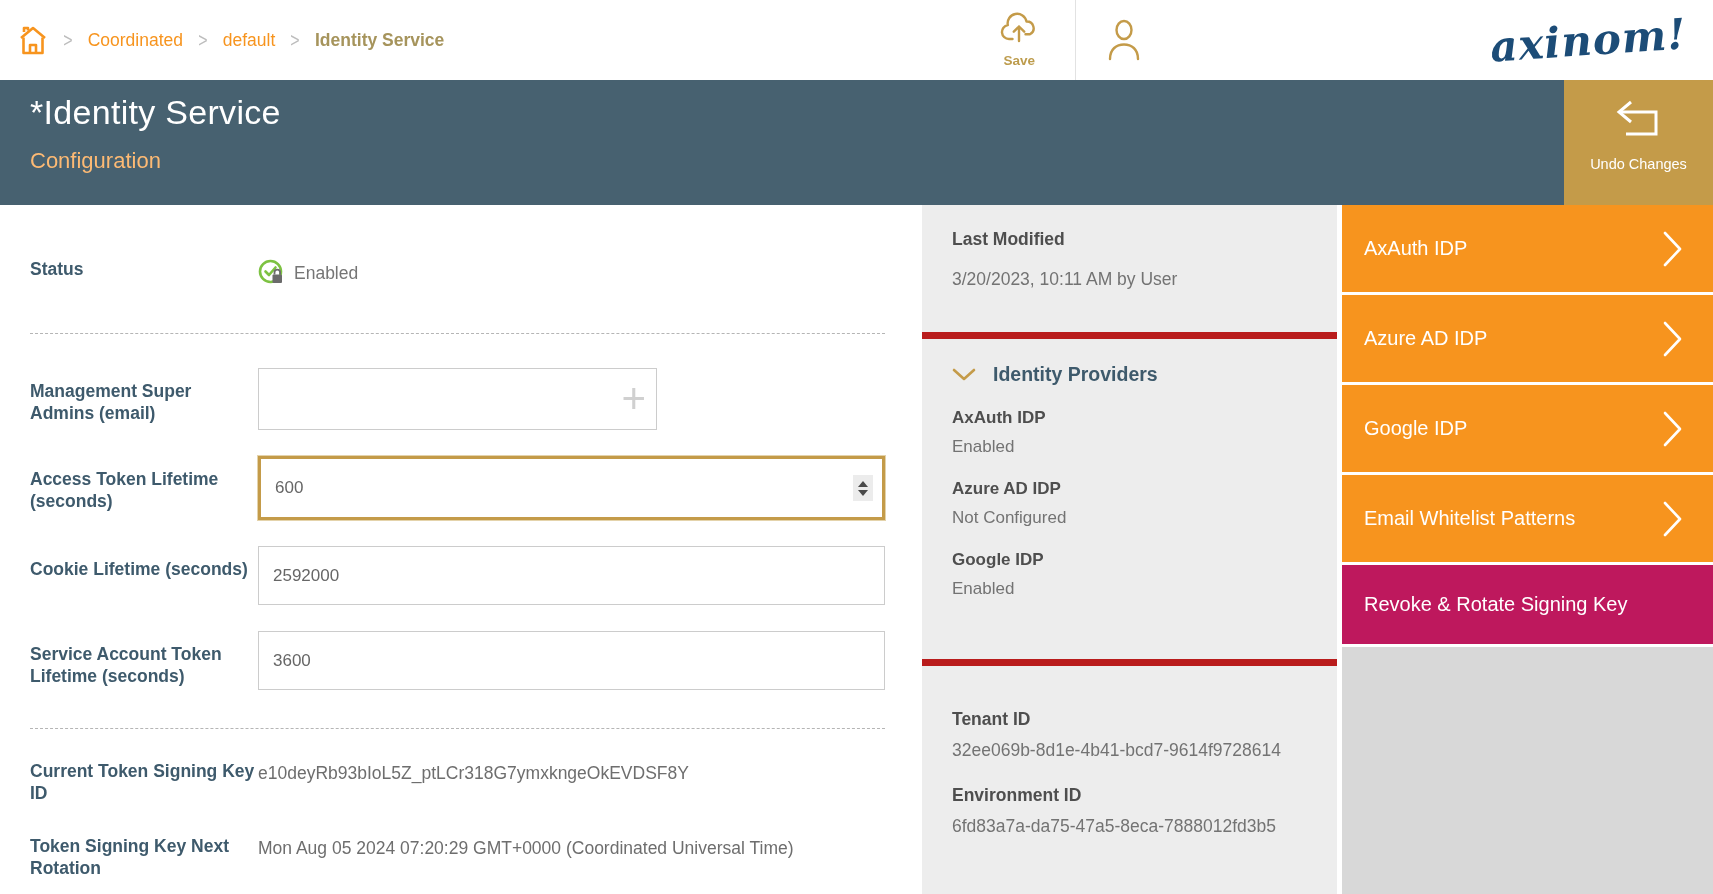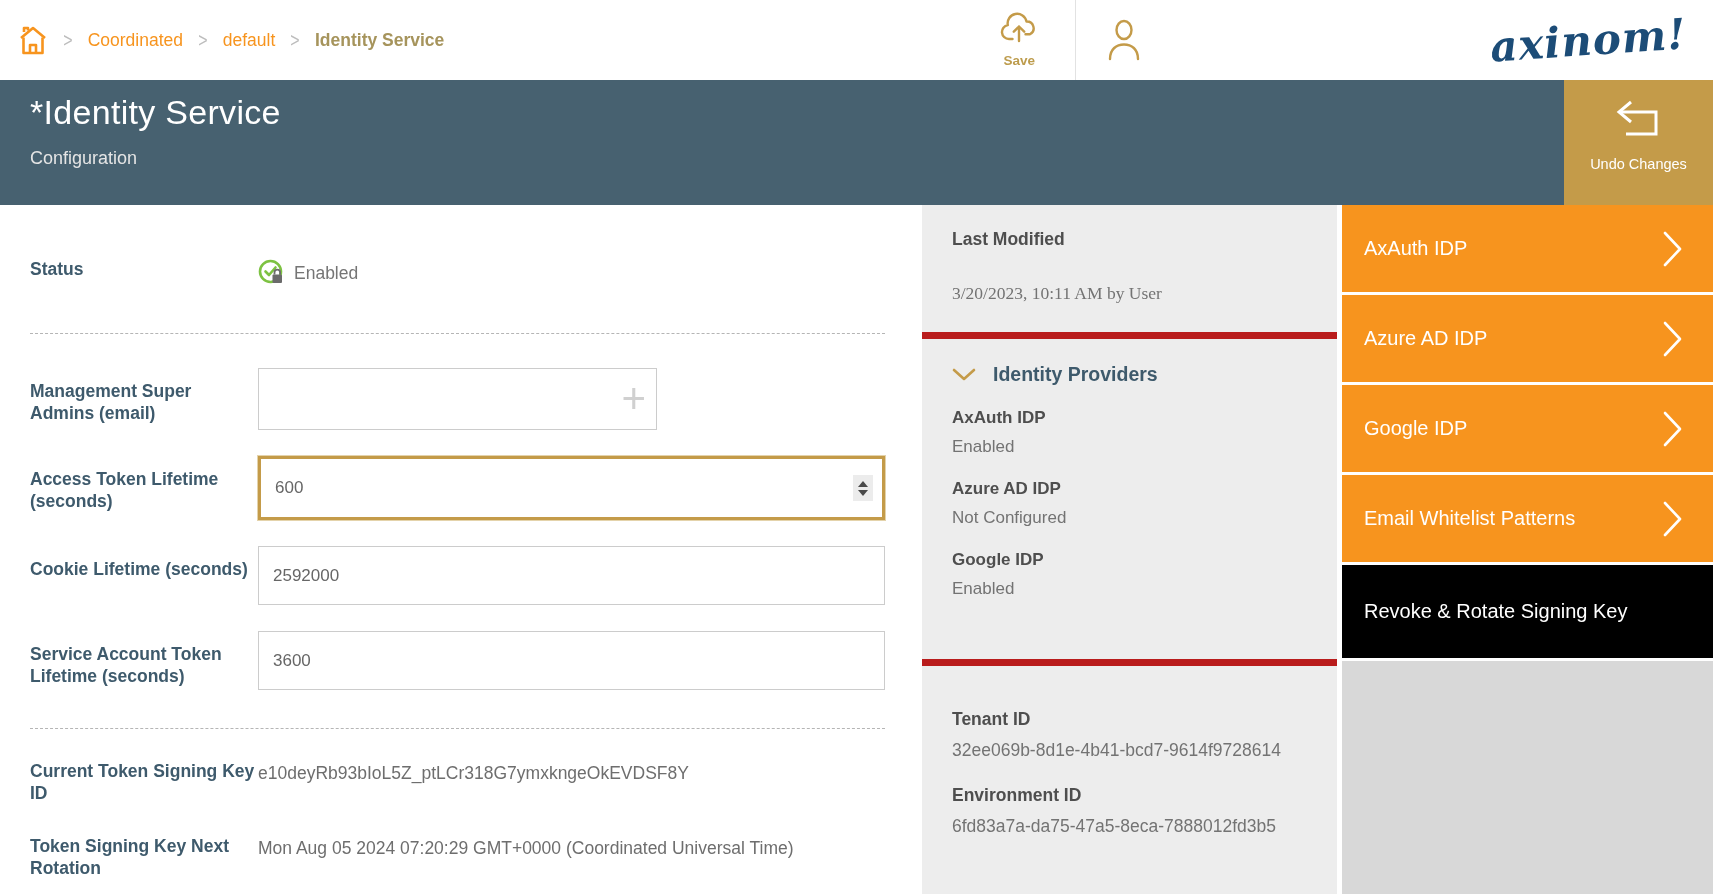--- a/index.html
+++ b/index.html
@@ -17,21 +17,21 @@
   .tb-save-label { color:#BD9C4D; font-size:13.5px; font-weight:bold; }
   .tb-divider { width:1px; background:#e2e2e2; }
   .tb-user { width:92px; display:flex; align-items:center; padding-left:30px; cursor:pointer; }
   .tb-logo { flex:1; display:flex; align-items:center; justify-content:flex-end; padding-right:26px; }
   .logo-text { font-family:"DejaVu Serif", serif; font-style:italic; font-weight:bold;
                color:#1C4C77; font-size:42px; transform:rotate(-4deg); letter-spacing:1px; }
 
   
   .pagehead { position:relative; height:125px; background:#476170; padding-left:30px; }
   .pagehead h1 { color:#fff; font-size:34px; font-weight:400; padding-top:13px; letter-spacing:.3px; }
-  .pagehead .sub { color:#e5e5e5; font-size:18px; margin-top:16px; }
+  .pagehead .sub { color:#fdba74; font-size:22px; margin-top:16px; }
   .undo-btn { position:absolute; right:0; top:0; width:149px; height:125px; background:#C49B49;
               display:flex; flex-direction:column; align-items:center; padding-top:20px; gap:18px; cursor:pointer; }
   .undo-btn span { color:#fff; font-size:14.5px; }
 
   
   .content { display:flex; height:689px; }
 
   
   .form-col { width:922px; padding:0 37px 0 30px; background:#fff; }
   .row { display:flex; }
@@ -62,38 +62,38 @@
   .div2 { margin-top:38px; }
   .ro-row { margin-top:32px; }
   .ro-row .val { color:#6e6e6e; font-size:17.5px; padding-top:2px; }
 
   
   .info-col { width:415px; display:flex; flex-direction:column; gap:7px; background:#b91c1c; }
   .card { background:#EDEDED; padding:24px 30px; }
   .card-title { color:#4E4E4E; font-size:17.5px; font-weight:bold; }
   .card-val { color:#737373; font-size:17.5px; }
   .card1 { height:127px; }
-  .card1 .card-val { margin-top:33px;font-family:Liberation Serif, serif; }
+  .card1 .card-val { margin-top:19px; }
   .card2 { height:320px; }
   .sec-head { display:flex; align-items:center; gap:17px; margin-bottom:22px; cursor:pointer; }
   .sec-title { color:#3E5A6C; font-size:19.5px; font-weight:bold; }
   .prov-name { color:#4E4E4E; font-size:17px; font-weight:bold; margin-bottom:9px; }
   .prov-status { color:#737373; font-size:17px; margin-bottom:22px; }
   .card3 { flex:1; padding-top:43px; }
   .card3 .card-title { margin-bottom:10px; }
   .card3 .card-val { margin-bottom:24px; }
 
   .gap-col { width:5px; background:#fff; }
 
   
   .side-col { width:371px; display:flex; flex-direction:column; background:#fff; }
   .side-btn { height:87px; background:#F7941E; margin-bottom:3px; display:flex; align-items:center;
               padding:0 36px 0 22px; color:#fff; font-size:20px; cursor:pointer; position:relative; }
   .side-btn .chev { position:absolute; right:30px; }
-  .side-btn.gold { background:#000000; height:93px;text-align:right; }
+  .side-btn.gold { background:#be185d; height:79px;text-align:right; }
   .side-fill { flex:1; background:#D8D8D8; }
 </style>
 </head>
 <body>
 
 <div class="topbar">
   <div class="crumbs">
     <span style="display:flex;cursor:pointer;">
       <svg width="30" height="32" viewBox="0 0 30 32" fill="none" stroke="#F7941E" stroke-width="2.6" stroke-linejoin="round">
         <path d="M3 14 L15 4 L27 14"></path>

